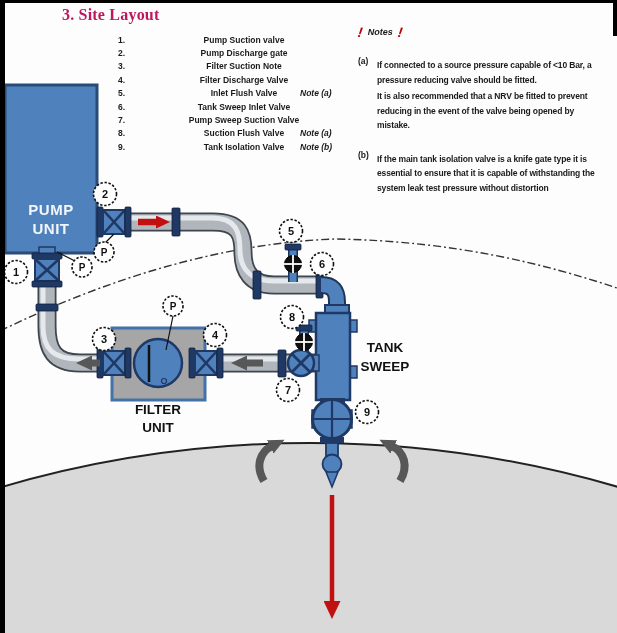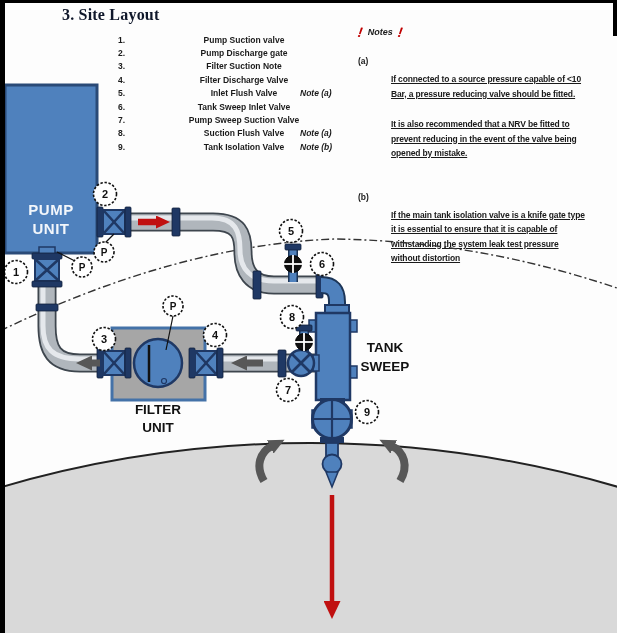--- a/index.html
+++ b/index.html
@@ -10,40 +10,40 @@
   
   .edge{position:absolute;background:#000;}
   .edge-top{left:0;top:0;width:617px;height:3px;}
   .edge-left{left:0;top:0;width:5px;height:633px;}
   .edge-right{right:0;top:0;width:4px;height:36px;}
 
   
   .title{
     position:absolute;left:62px;top:6px;
     font-family:"Liberation Serif",serif;font-weight:bold;
-    font-size:16px;color:#0f172a;letter-spacing:.2px;
+    font-size:16px;color:#be185d;letter-spacing:.2px;
   }
 
   
   .vlist{position:absolute;left:118px;top:33px;width:260px;}
   .vrow{display:flex;height:13.4px;align-items:center;}
   .vnum{width:70px;font-size:8.5px;font-weight:600;}
   .vlabel{width:112px;font-size:8.5px;font-weight:600;white-space:nowrap;text-align:center;}
   .vnote{font-size:8.5px;font-weight:bold;font-style:italic;white-space:nowrap;}
 
   
   .notes{position:absolute;left:358px;top:24px;width:246px;}
   .notes-head{font-size:9px;font-weight:bold;font-style:italic;display:flex;align-items:center;gap:5px;}
   .bang{color:#c00000;font-size:14px;font-weight:bold;font-style:italic;transform:rotate(8deg);}
   .note-item{display:flex;margin-top:0;}
   .note-a{margin-top:16px;}
   .note-b{margin-top:15px;}
   .note-id{width:17px;flex:none;font-size:8.5px;font-weight:bold;}
   .note-body{width:226px;font-size:8.5px;font-weight:bold;line-height:14.5px;letter-spacing:-0.15px;}
-  .note-body p{margin:16px;text-decoration:underline;}
+  .note-body p{margin:2px;}
 
   .diagram{position:absolute;left:0;top:0;width:617px;height:633px;}
   svg text{font-family:"Liberation Sans",sans-serif;}
   .unit-label{font-size:13.5px;font-weight:bold;fill:#111;text-anchor:middle;}
   .pump-label{font-size:15px;font-weight:bold;fill:#f2f6fb;text-anchor:middle;letter-spacing:.5px;}
   .badge-ring{fill:#fff;stroke:#111;stroke-width:1.6;stroke-dasharray:2.4 1.7;}
   .badge-num{font-size:11px;font-weight:bold;fill:#111;text-anchor:middle;dominant-baseline:central;}
   .gauge-num{font-size:10px;font-weight:bold;fill:#111;text-anchor:middle;dominant-baseline:central;}
   .pipe-outline{fill:none;stroke:#3e464e;stroke-width:19;}
   .pipe-body{fill:none;stroke:#b0b6bc;stroke-width:15.5;}

